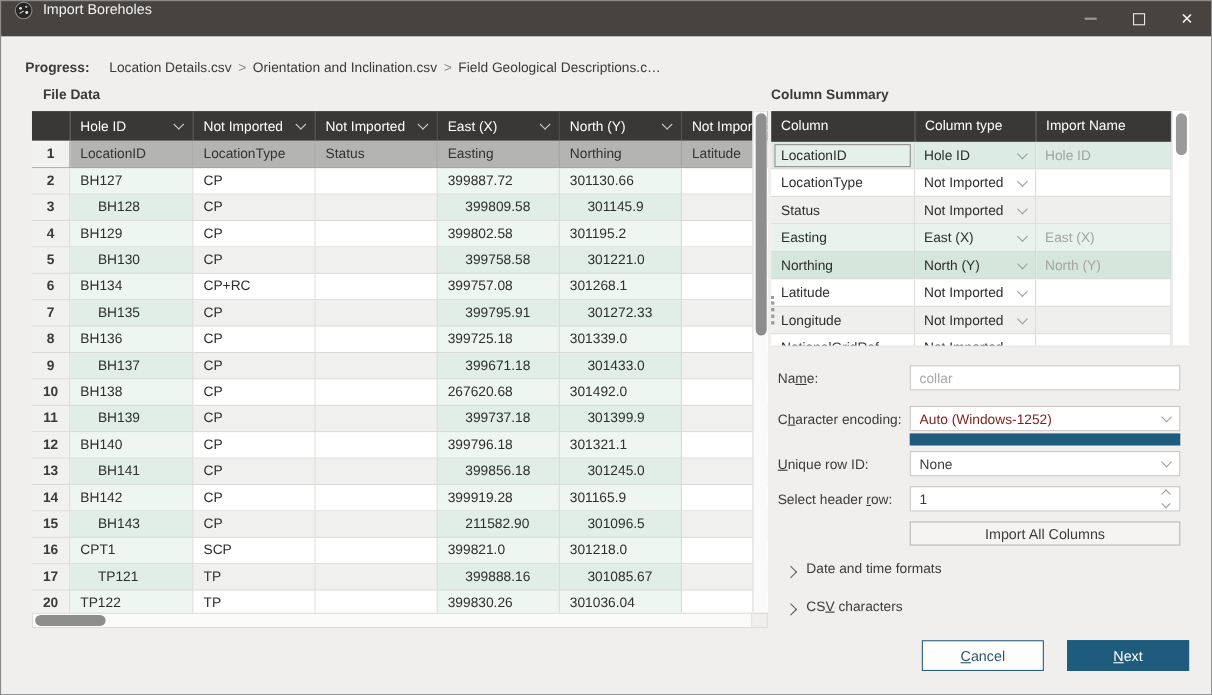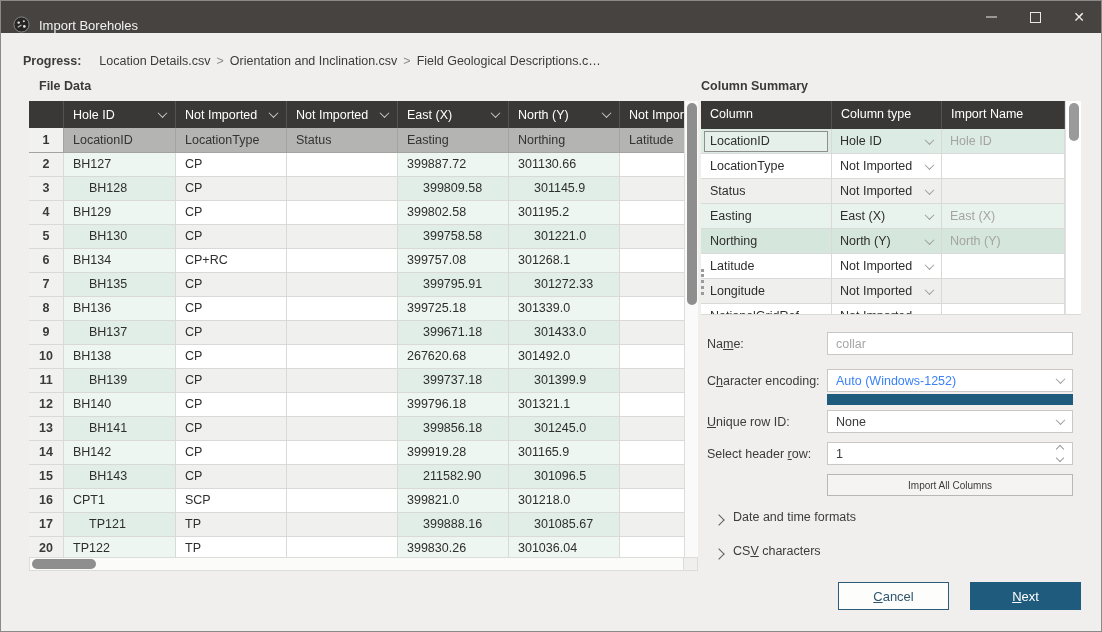--- a/index.html
+++ b/index.html
@@ -2,21 +2,21 @@
 <html><head>
 <meta charset="utf-8">
 <style>
   * { margin:0; padding:0; box-sizing:border-box; }
   html,body { width:1102px; height:632px; }
   body { font-family:"Liberation Sans","DejaVu Sans",sans-serif; font-size:12.5px; color:#3b3b3b; }
 
   .window { position:relative; width:1102px; height:632px; background:#f0efee; overflow:hidden; border:1px solid #8a8a8a; }
 
   
-  .titlebar { position:absolute; left:0; top:0; width:100%; height:32px; background:#464341; display:flex; align-items:flex-end; }
+  .titlebar { position:absolute; left:0; top:0; width:100%; height:32px; background:#464341; display:flex; align-items:flex-start; }
   .titlebar .app-icon { width:17px; height:17px; margin-left:12px; flex:0 0 auto; }
   .titlebar .title-text { color:#f2f2f2; font-size:13px; margin-left:9px; flex:1; }
   .win-btn { width:44px; height:32px; display:flex; align-items:center; justify-content:center; cursor:default; }
   .min-glyph { width:11px; height:2px; background:#9a9795; }
   .max-glyph { width:11px; height:11px; border:1.5px solid #e9e8e7; }
   .close-glyph { color:#efeeed; font-size:14px; line-height:1; }
 
   
   .progress-row { position:absolute; left:22px; top:53px; white-space:nowrap; font-size:12.5px; }
   .progress-label { font-weight:bold; margin-right:18px; }
@@ -63,26 +63,26 @@
   .st-vscroll { position:absolute; left:364px; top:0; width:16px; height:214px; background:#fff; border-left:1px solid #e2e2e1; }
   .st-vscroll .thumb { position:absolute; left:3px; top:2px; width:10px; height:38px; background:#9a9a9a; border-radius:6px; }
 
   .splitter-grip { position:absolute; left:700px; top:268px; height:26px; width:0; border-left:3px dotted #9b9b9b; }
 
   
   .field-label { position:absolute; left:706px; font-size:12.5px; color:#3c3c3c; white-space:nowrap; }
   .ctrl { position:absolute; left:826px; width:246px; background:#fff; border:1px solid #c9c6c3; height:23px; display:flex; align-items:center; padding:0 8px; }
   .ctrl .val { flex:1; overflow:hidden; white-space:nowrap; }
   .placeholder-text { color:#a8a7a6; }
-  .blue-text { color:#3b82f6; }
+  .blue-text { color:#7f1d1d; }
   .accent-bar { position:absolute; left:826px; top:393px; width:246px; height:11px; background:#1e5b7d; }
   .spin-arrows { display:flex; flex-direction:column; align-items:center; gap:3px; margin-right:1px; }
   .spin-up { width:6px; height:6px; border-left:1.4px solid #9a9a9a; border-top:1.4px solid #9a9a9a; transform:rotate(45deg); }
   .spin-down { width:6px; height:6px; border-right:1.4px solid #9a9a9a; border-bottom:1.4px solid #9a9a9a; transform:rotate(45deg); }
-  .btn-import { position:absolute; left:826px; top:473px; width:246px; height:22px; background:#f5f4f3; border:1px solid #b9b6b3; color:#3c3c3c; display:flex; align-items:center; justify-content:center; font-size:10px; cursor:default; }
+  .btn-import { position:absolute; left:826px; top:473px; width:246px; height:22px; background:#f5f4f3; border:1px solid #b9b6b3; color:#3c3c3c; display:flex; align-items:center; justify-content:center; font-size:13px; cursor:default; }
 
   .expander { position:absolute; left:714px; display:flex; align-items:flex-end; gap:10px; cursor:default; }
   .exp-chev { width:8px; height:8px; border-top:1.6px solid #5f5e5d; border-right:1.6px solid #5f5e5d; transform:rotate(45deg); flex:0 0 auto; }
   .exp-label { font-size:12.5px; color:#3c3c3c; }
 
   
   .btn { position:absolute; top:581px; width:111px; height:28px; display:flex; align-items:center; justify-content:center; font-size:13px; cursor:default; }
   .btn-cancel { left:837px; background:#fdfdfc; border:1px solid #2b5c7c; color:#2f566e; }
   .btn-next { left:969px; background:#1e5b7d; border:1px solid #1e5b7d; color:#fff; }
 

